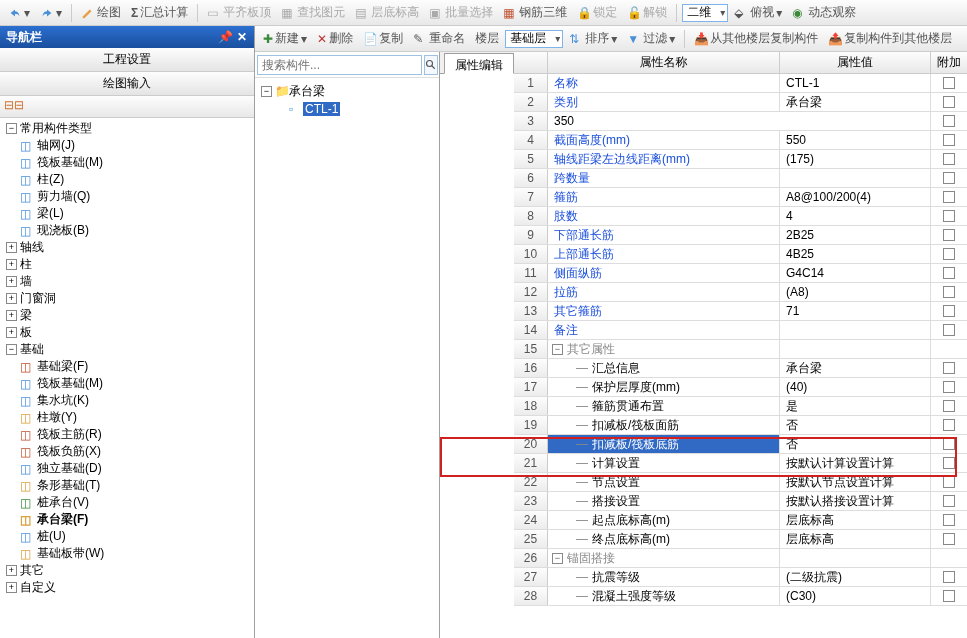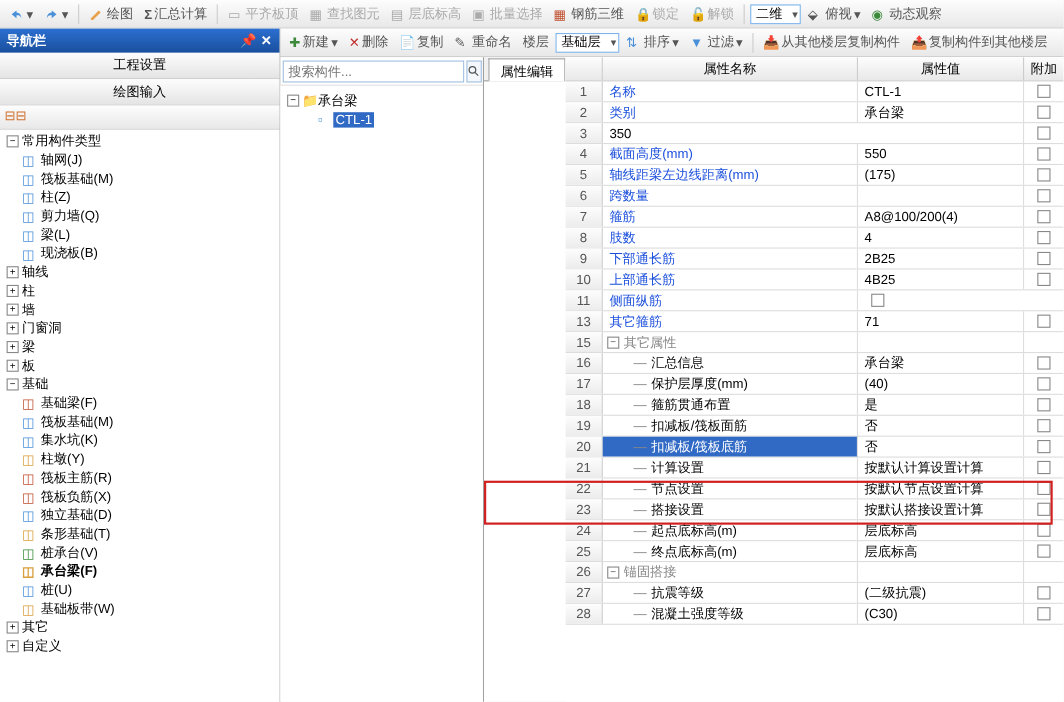--- a/index.html
+++ b/index.html
@@ -401,28 +401,45 @@
                 <div class="pr-num">10</div>
     <div class="pr-name">上部通长筋</div>
     <div class="pr-val">4B25</div>
     <div class="pr-ext">
                   <span class="chk"></span>
                 </div>
               </div>
               <div class="prop-row">
                 <div class="pr-num">11</div>
     <div class="pr-name">侧面纵筋</div>
+    <div class="pr-val">G4C14</div>
+    <div class="pr-ext">
+                  <span class="chk"></span>
+                </div>
+              </div>
+              <div class="prop-row">
+                <div class="pr-num">12</div>
+    <div class="pr-name">拉筋</div>
+    <div class="pr-val">(A8)</div>
     <div class="pr-ext">
                   <span class="chk"></span>
                 </div>
               </div>
               <div class="prop-row">
                 <div class="pr-num">13</div>
     <div class="pr-name">其它箍筋</div>
     <div class="pr-val">71</div>
+    <div class="pr-ext">
+                  <span class="chk"></span>
+                </div>
+              </div>
+              <div class="prop-row">
+                <div class="pr-num">14</div>
+    <div class="pr-name">备注</div>
+    <div class="pr-val"></div>
     <div class="pr-ext">
                   <span class="chk"></span>
                 </div>
               </div>
               <div class="prop-row">
                 <div class="pr-num">15</div>
     <div class="pr-name group"><span class="group-toggle">−</span>其它属性</div>
     <div class="pr-val"></div>
     <div class="pr-ext"></div>
               </div>

